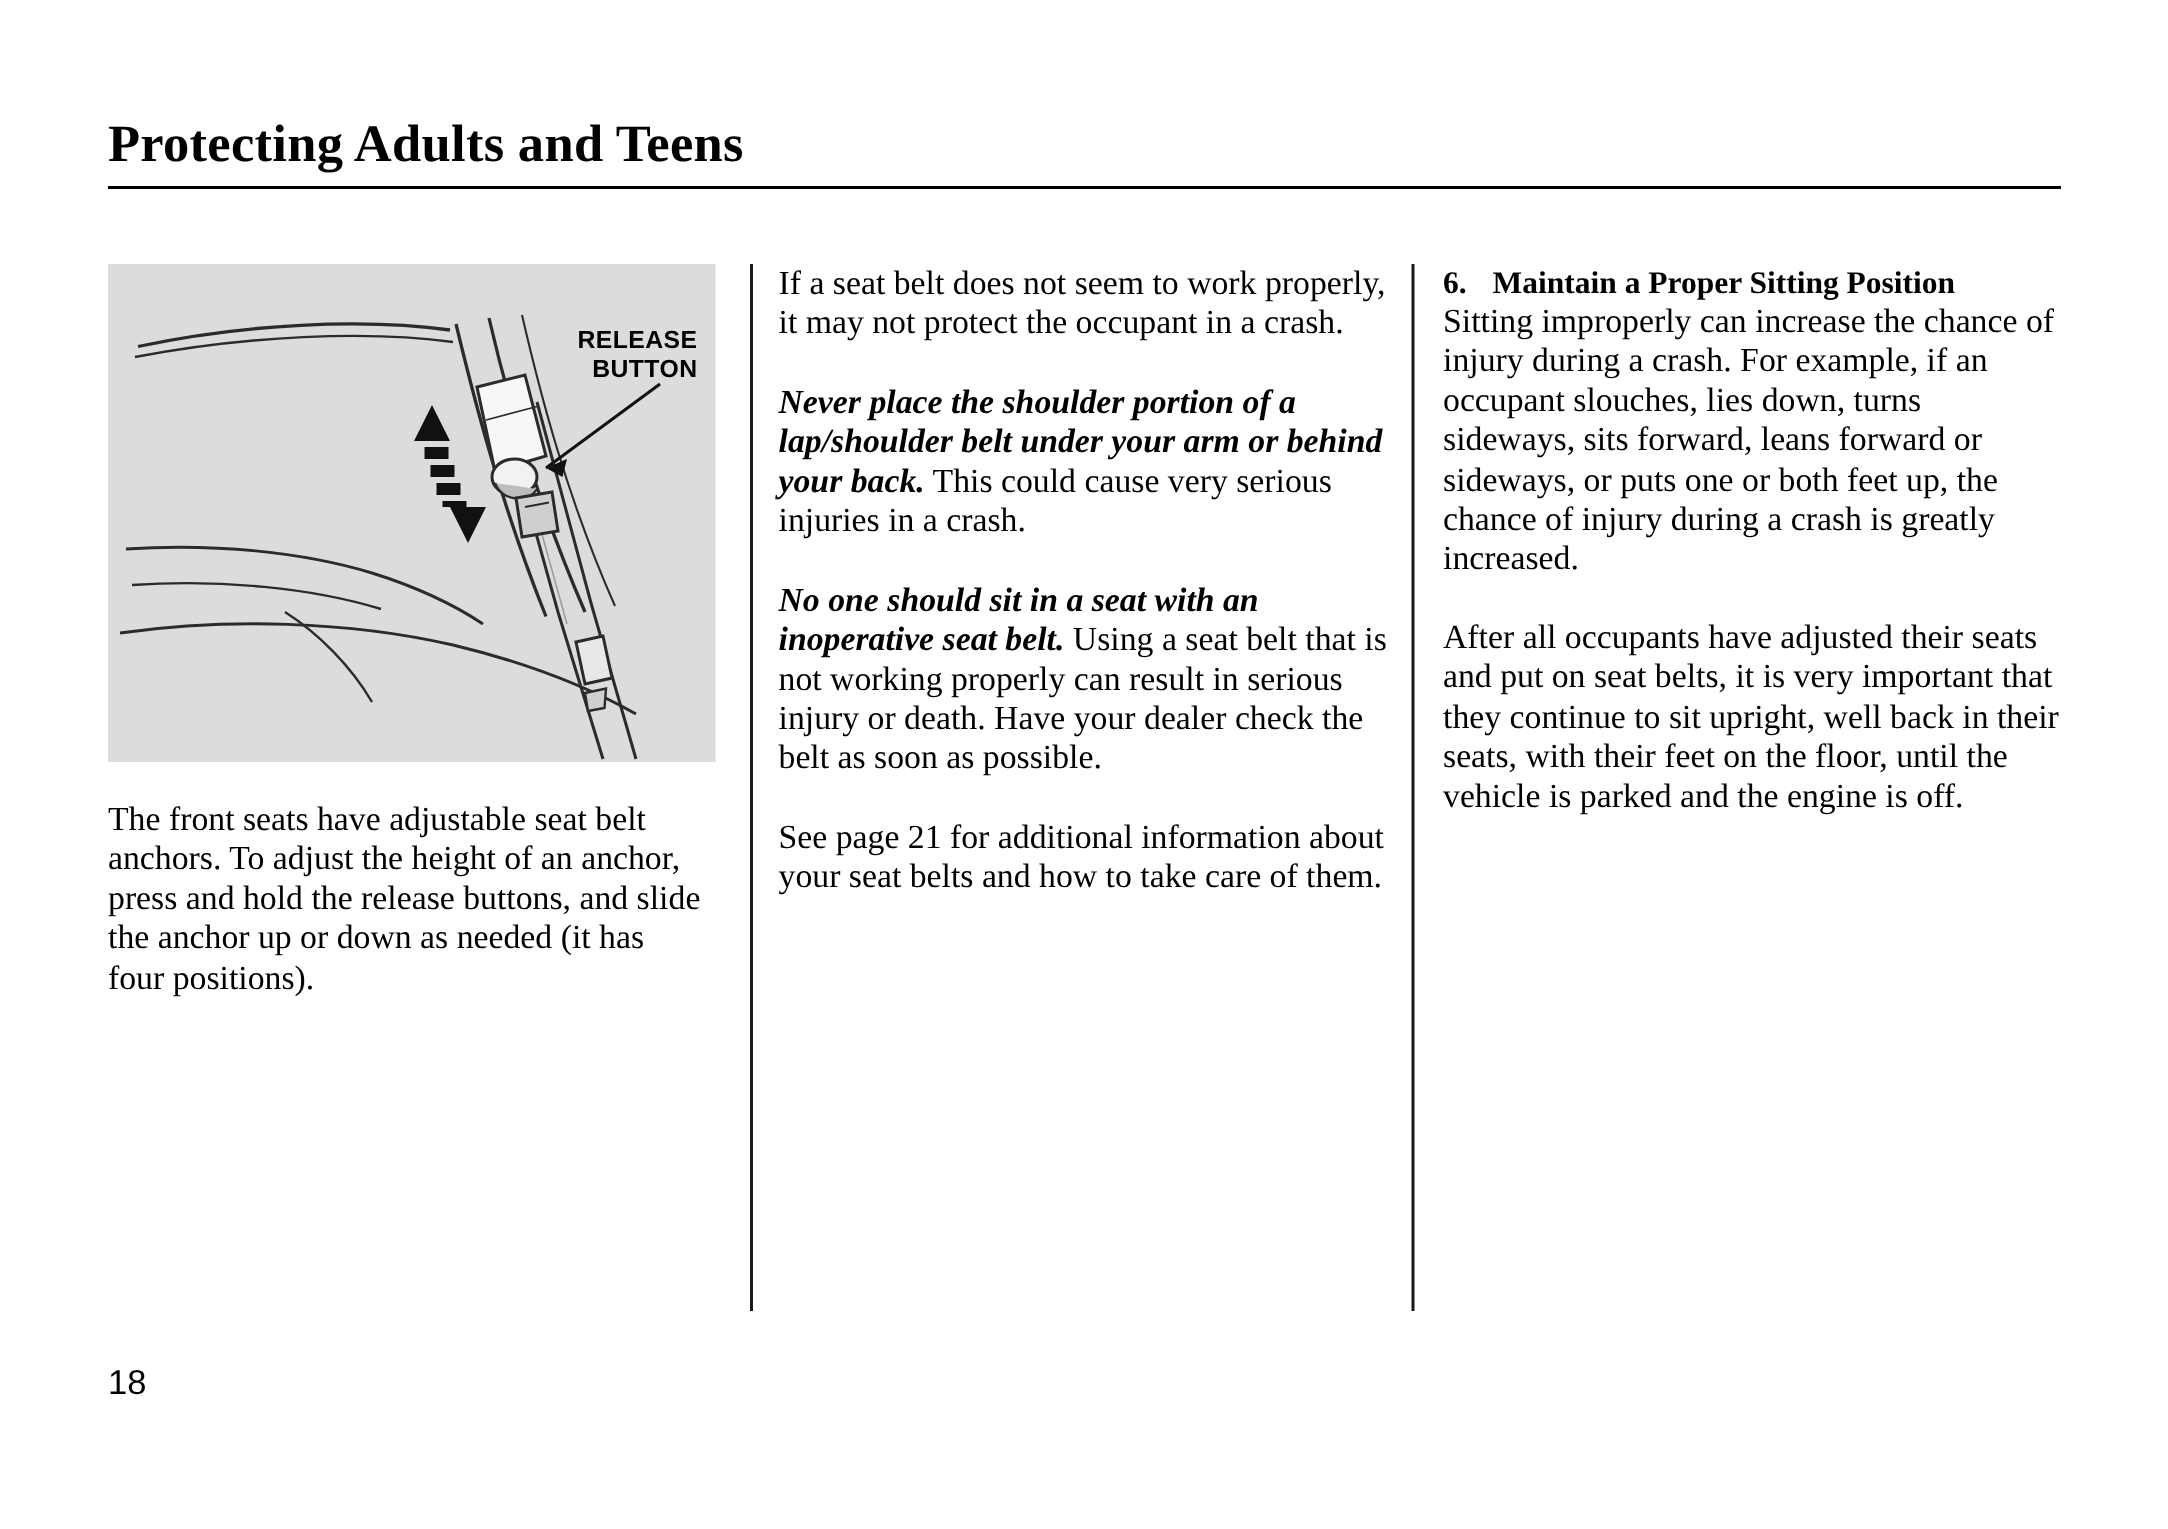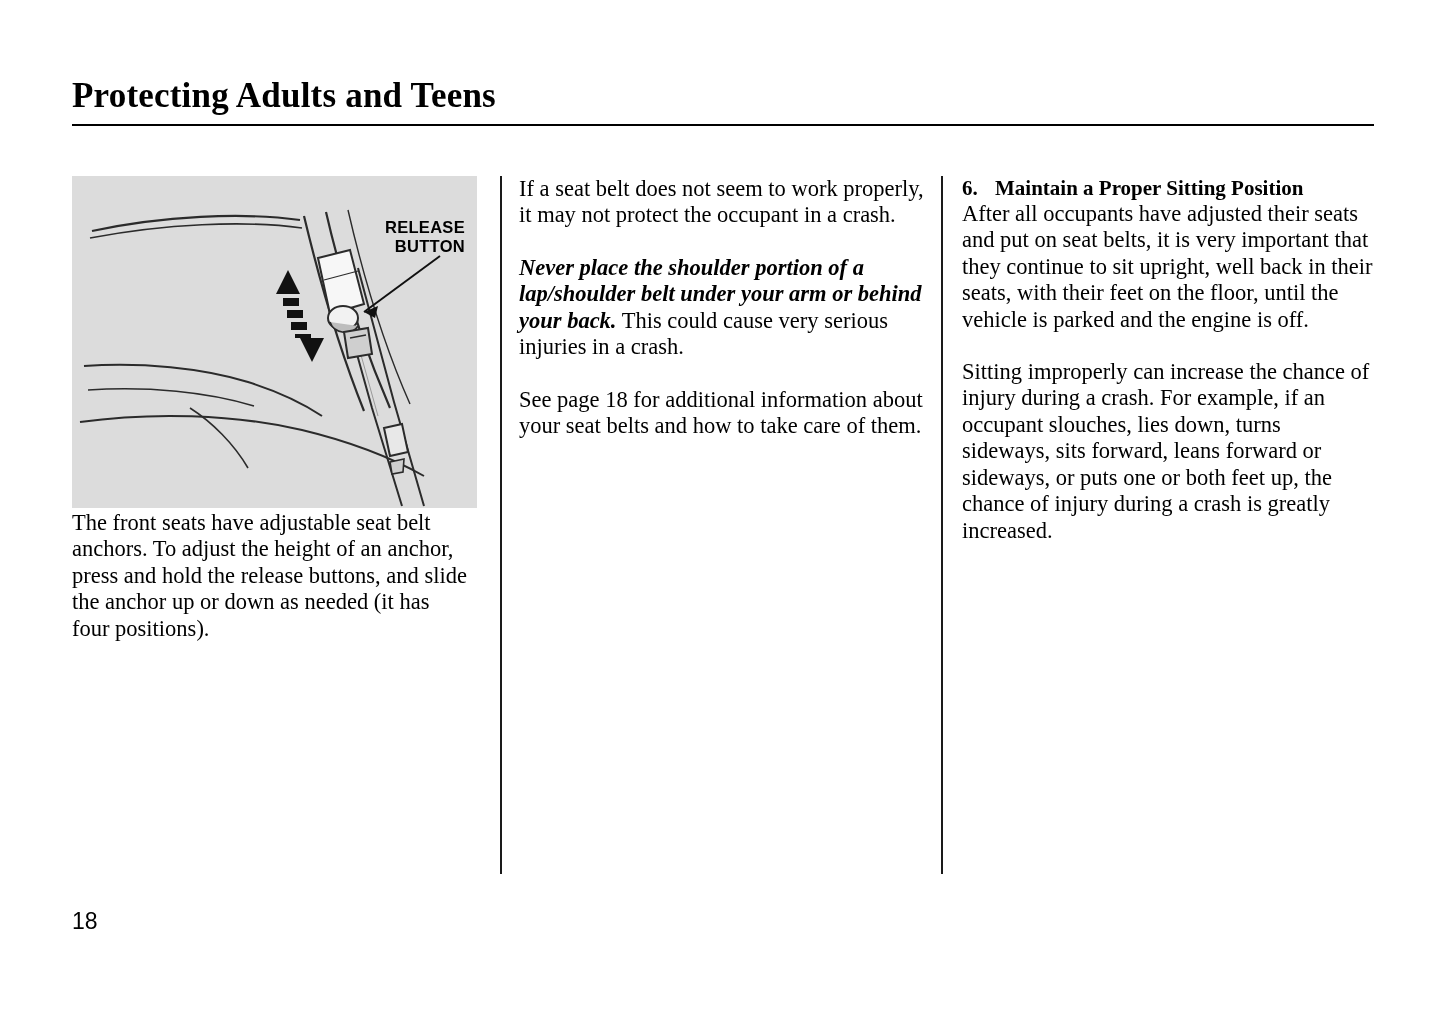--- a/index.html
+++ b/index.html
@@ -89,21 +89,21 @@
 
   p.body {
     margin: 0 0 26px 0;
     font-family: "Liberation Serif", serif;
     font-size: 22.5px;
     line-height: 1.175;
     color: #000;
     text-align: left;
   }
   .col-1 p.body {
-    margin-top: 2px;
+    margin-top: 25px;
   }
   .lead-bold {
     font-weight: bold;
     font-style: italic;
   }
   h2.sub {
     margin: 0 0 0 0;
     font-family: "Liberation Serif", serif;
     font-weight: bold;
     font-size: 21px;
@@ -194,28 +194,29 @@
       </div>
 
       <p class="body">The front seats have adjustable seat belt anchors. To adjust the height of an anchor, press and hold the release buttons, and slide the anchor up or down as needed (it has four positions).</p>
     </div>
 
     <div class="col col-2">
       <p class="body">If a seat belt does not seem to work properly, it may not protect the occupant in a crash.</p>
 
       <p class="body"><span class="lead-bold">Never place the shoulder portion of a lap/shoulder belt under your arm or behind your back.</span><span> This could cause very serious injuries in a crash.</span></p>
 
-
-      <p class="body">See page 18 for additional information about your seat belts and how to take care of them.</p>
+      <p class="body"><span class="lead-bold">No one should sit in a seat with an inoperative seat belt.</span><span> Using a seat belt that is not working properly can result in serious injury or death. Have your dealer check the belt as soon as possible.</span></p>
+
+      <p class="body">See page 21 for additional information about your seat belts and how to take care of them.</p>
     </div>
 
     <div class="col col-3">
       <h2 class="sub"><span class="num">6.</span><span>Maintain a Proper Sitting Position</span></h2>
 
+      <p class="body">Sitting improperly can increase the chance of injury during a crash. For example, if an occupant slouches, lies down, turns sideways, sits forward, leans forward or sideways, or puts one or both feet up, the chance of injury during a crash is greatly increased.</p>
+
       <p class="body" style="margin-top:0;">After all occupants have adjusted their seats and put on seat belts, it is very important that they continue to sit upright, well back in their seats, with their feet on the floor, until the vehicle is parked and the engine is off.</p>
-
-      <p class="body">Sitting improperly can increase the chance of injury during a crash. For example, if an occupant slouches, lies down, turns sideways, sits forward, leans forward or sideways, or puts one or both feet up, the chance of injury during a crash is greatly increased.</p>
     </div>
 
   </div>
 
   <div class="page-number">18</div>
 </div>
 
 </body></html>

